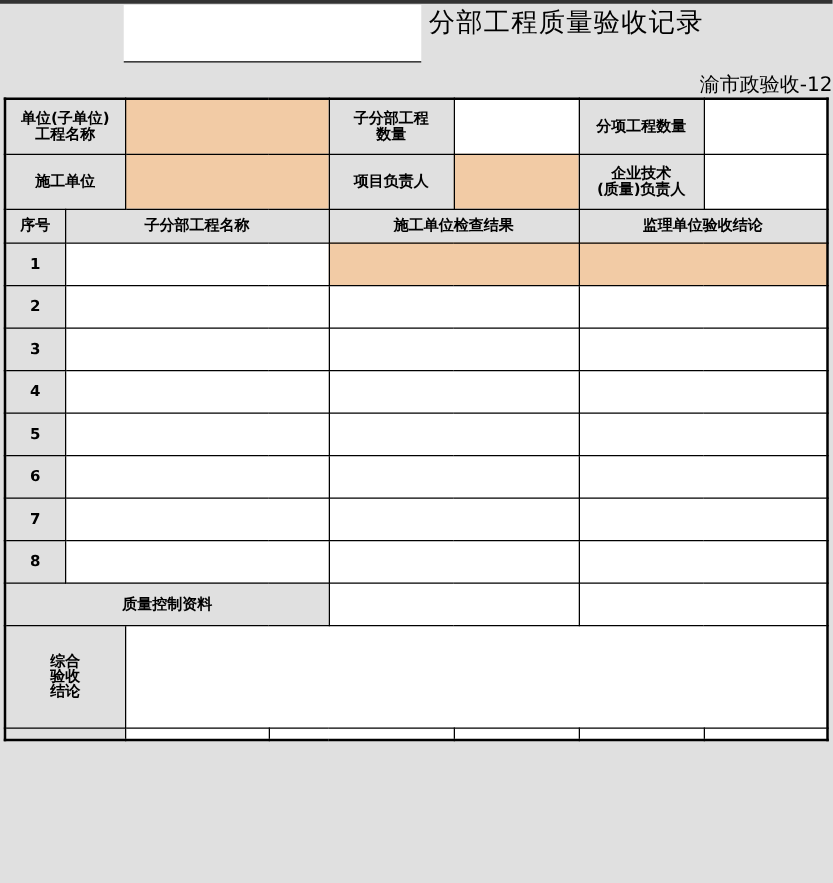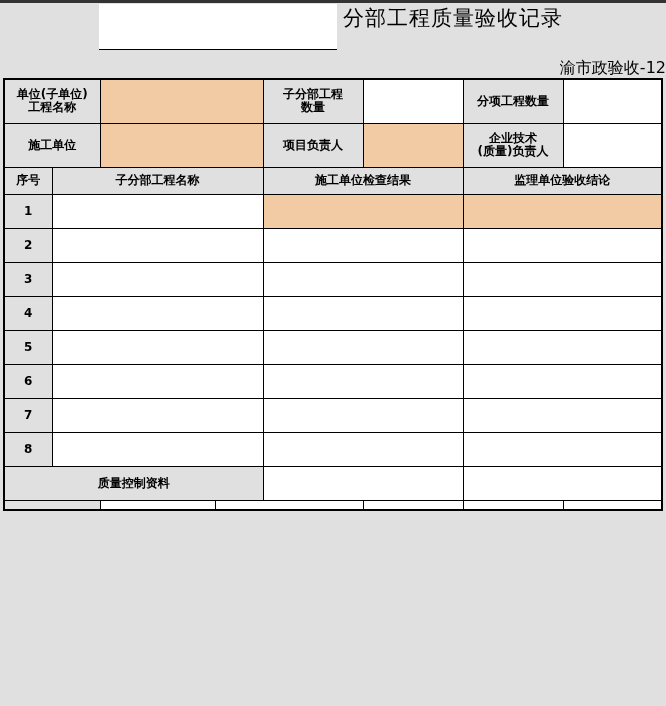--- a/index.html
+++ b/index.html
@@ -133,20 +133,26 @@
     <td class="lbl">8</td>
     <td colspan="3"></td>
     <td colspan="2"></td>
     <td colspan="3"></td>
   </tr>
   <tr style="height:34px">
     <td class="lbl" colspan="4">质量控制资料</td>
     <td colspan="2"></td>
     <td colspan="3"></td>
   </tr>
+  <tr style="height:82px">
+    <td class="lbl" colspan="2" style="border-right:1px solid #000">
+      <span class="vtext"><span>综合</span><br><span>验收</span><br><span>结论</span></span>
+    </td>
+    <td colspan="7"></td>
+  </tr>
   <tr style="height:10px">
     <td class="lbl" colspan="2"></td>
     <td></td>
     <td colspan="2"></td>
     <td></td>
     <td colspan="2"></td>
     <td></td>
   </tr>
 </tbody>
   </table>

